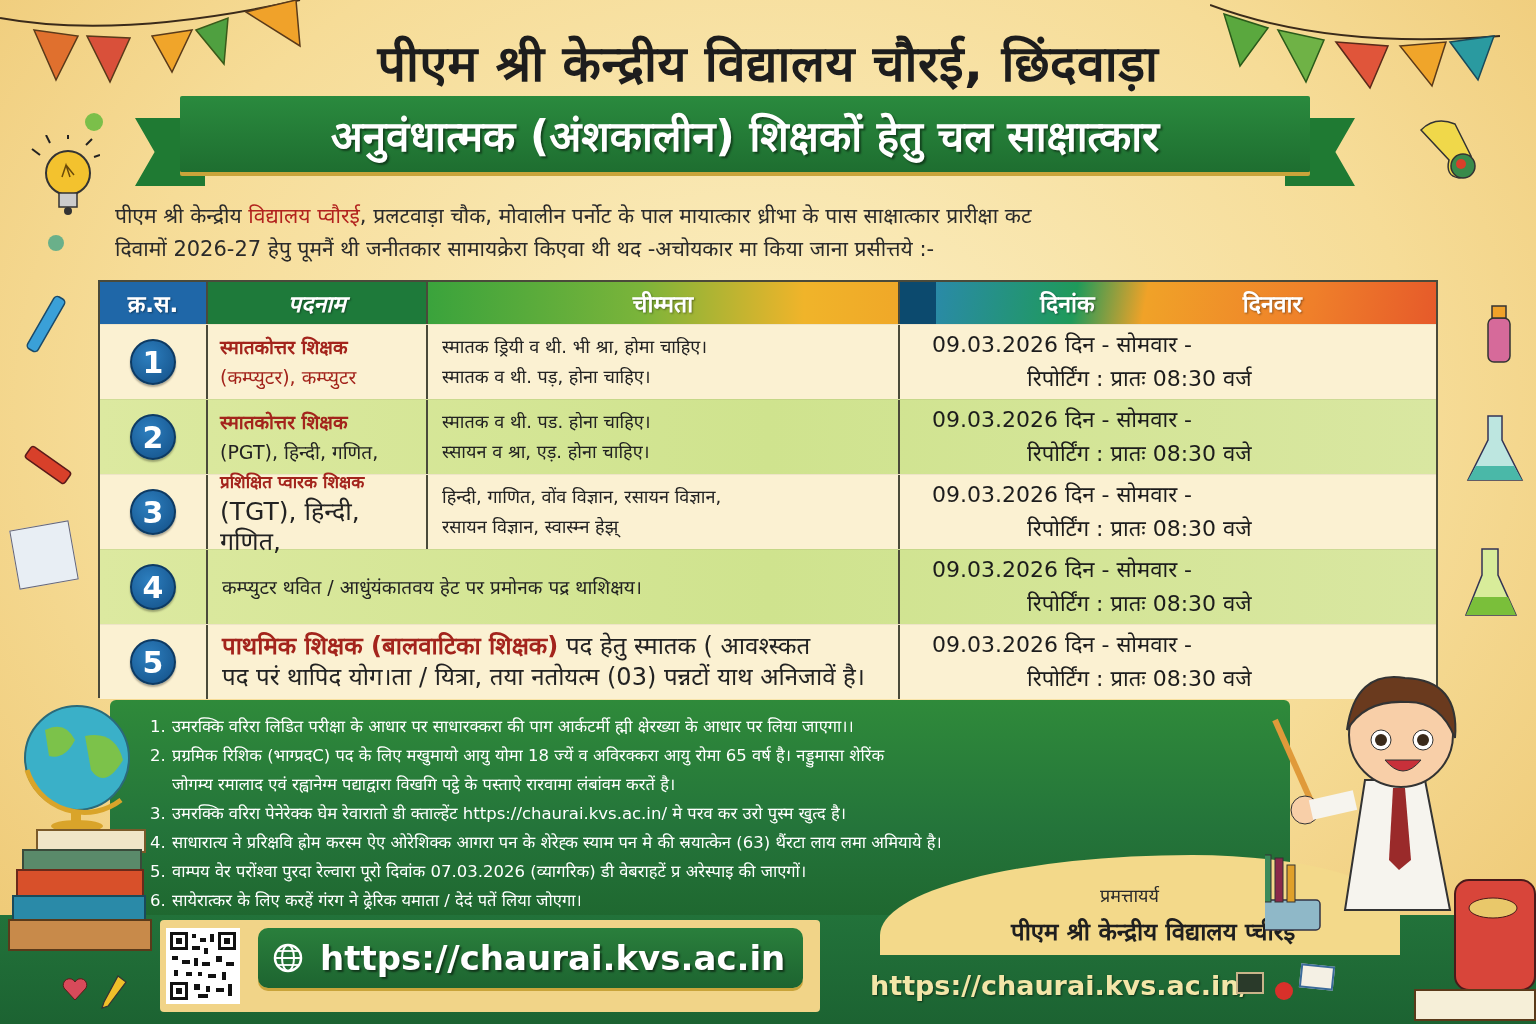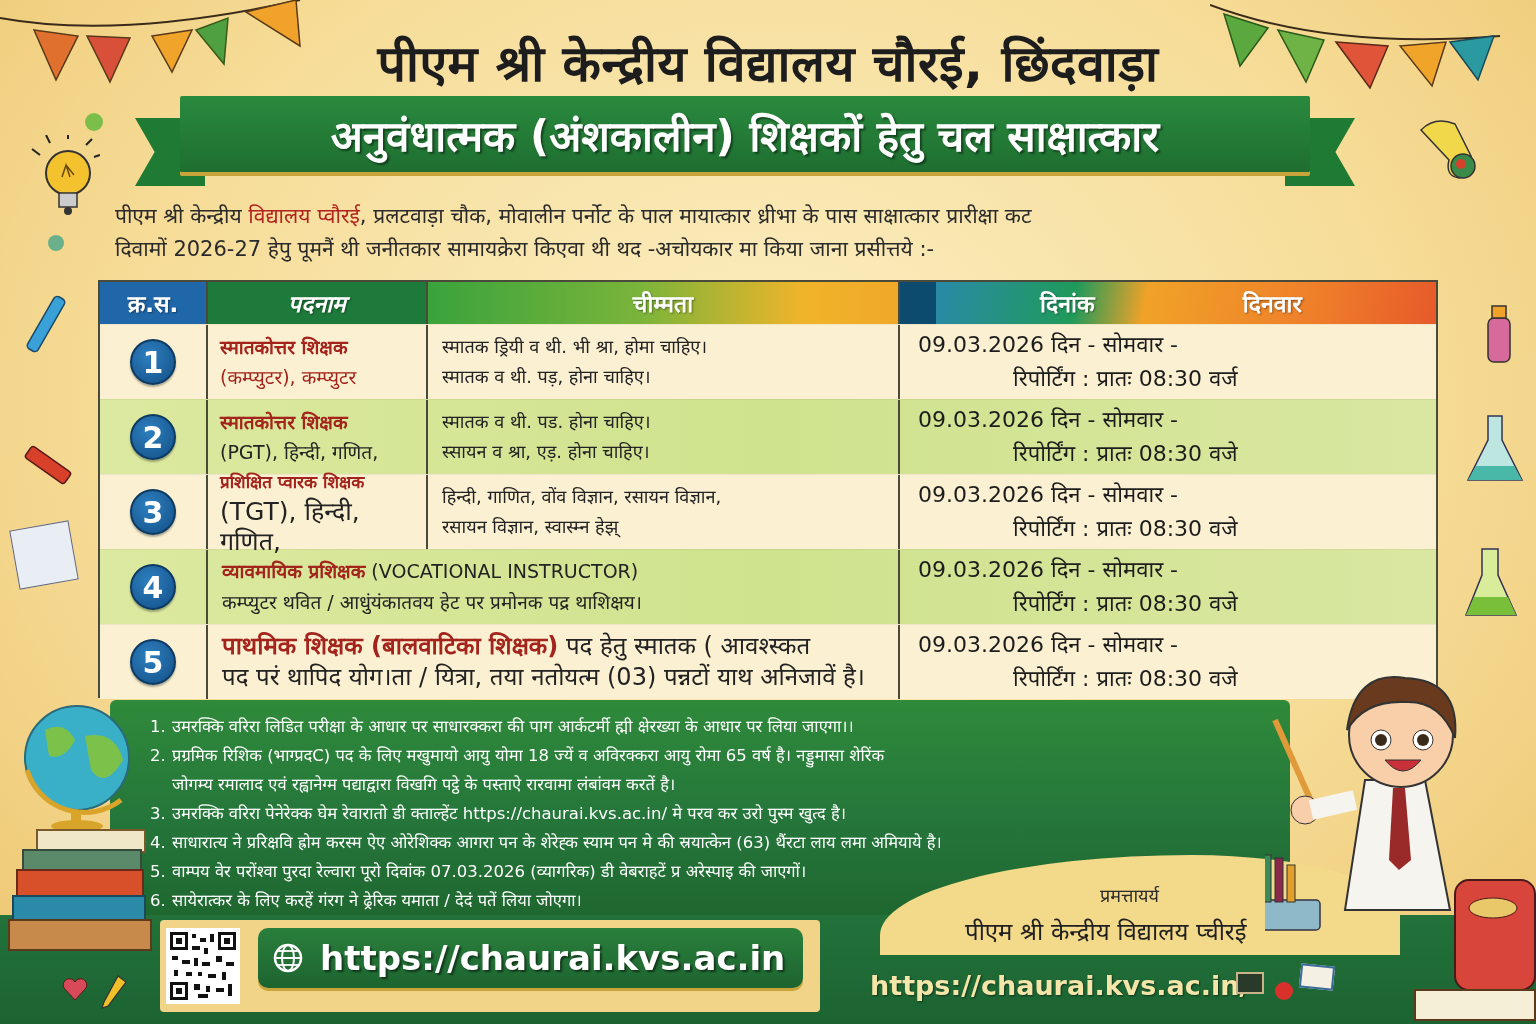--- a/index.html
+++ b/index.html
@@ -58,40 +58,40 @@
   .cell { display: flex; flex-direction: column; justify-content: center; border-right: 2px solid #4a4a3a; }
   .c-sn { width: 108px; align-items: center; }
   .badge { width: 46px; height: 46px; border-radius: 50%; background: radial-gradient(circle at 40% 35%, #2d7fbf, #134f86);
     color: #fff; font-weight: bold; font-size: 30px; display: flex; align-items: center; justify-content: center;
     border: 2px solid #0d3a63; box-shadow: 0 2px 2px rgba(0,0,0,.3); }
   .c-post { width: 220px; padding-left: 12px; font-size: 19px; line-height: 30px; }
   .c-post .red { color: #a3241c; font-weight: bold; }
   .c-qual { width: 472px; padding-left: 14px; font-size: 18px; line-height: 30px; }
   .c-wide { width: 692px; padding-left: 14px; font-size: 19px; line-height: 31px; }
   .c-wide .red { color: #a3241c; font-weight: bold; }
-  .c-date { flex: 1; border-right: none; padding-left: 18px; font-size: 22px; line-height: 34px; color: #1c1c1c; }
+  .c-date { flex: 1; border-right: none; padding-left: 32px; font-size: 22px; line-height: 34px; color: #1c1c1c; }
   .c-date .l2 { padding-left: 95px; }
 
   
   .board {
     position: absolute; left: 110px; top: 700px; width: 1180px; height: 215px;
     background: linear-gradient(180deg, #2f8a3a 0%, #24743a 60%, #1f6830 100%);
     border-radius: 6px;
   }
   .notes { position: absolute; left: 150px; top: 712px; width: 1000px; color: #fff; font-size: 16.5px; line-height: 29px; }
   .notes .note { display: flex; }
   .notes .num { width: 22px; flex-shrink: 0; }
   .notes .cont { padding-left: 22px; }
 
   .bottom-band { position: absolute; left: 0; top: 915px; width: 1536px; height: 109px;
     background: linear-gradient(180deg, #22723a 0%, #1c6332 100%); }
   .sign-wave { position: absolute; left: 880px; top: 855px; width: 520px; height: 100px;
     background: #f3d98a; border-radius: 60% 40% 0 0 / 80% 60% 0 0; }
   .sign-title { position: absolute; left: 1100px; top: 883px; font-size: 18px; color: #2a2a2a; }
-  .sign-name { position: absolute; left: 965px; top: 914px; font-size: 24px; font-weight: normal; color: #1f1f1f; }
+  .sign-name { position: absolute; left: 1011px; top: 914px; font-size: 24px; font-weight: bold; color: #1f1f1f; }
 
   .url-strip { position: absolute; left: 160px; top: 920px; width: 660px; height: 92px;
     background: #f1d488; border-radius: 4px; }
   .qr { position: absolute; left: 166px; top: 928px; width: 74px; height: 76px; background: #fff; padding: 4px; }
   .url-pill { position: absolute; left: 258px; top: 928px; width: 545px; height: 60px; border-radius: 10px;
     background: linear-gradient(180deg, #2a7f3c, #1d6430); display: flex; align-items: center; padding-left: 14px;
     box-shadow: 0 3px 0 #c9a43a; }
   .url-pill .globe { width: 32px; height: 32px; margin-right: 16px; }
   .url-pill .txt { color: #fff; font-size: 34px; font-weight: bold; text-shadow: 2px 2px 2px rgba(0,0,0,.5); }
   .url2 { position: absolute; left: 870px; top: 970px; color: #f3e6a8; font-size: 27px; font-weight: bold;
@@ -261,21 +261,20 @@
       <span>09.03.2026 दिन - सोमवार -</span>
       <span class="l2">रिपोर्टिंग : प्रातः 08:30 वजे</span>
     </div>
   </div>
 
   <div class="row green">
     <div class="cell c-sn">
         <div class="badge">4</div>
       </div>
     <div class="cell c-wide">
-      <span><span class="red">व्यावमायिक प्रशिक्षक</span><span>  (VOCATIONAL INSTRUCTOR)</span></span>
       <span>कम्प्युटर थवित / आधुंयंकातवय हेट पर प्रमोनक पद्र थाशिक्षय।</span>
     </div>
     <div class="cell c-date">
       <span>09.03.2026 दिन - सोमवार -</span>
       <span class="l2">रिपोर्टिंग : प्रातः 08:30 वजे</span>
     </div>
   </div>
 
   <div class="row cream">
     <div class="cell c-sn">

